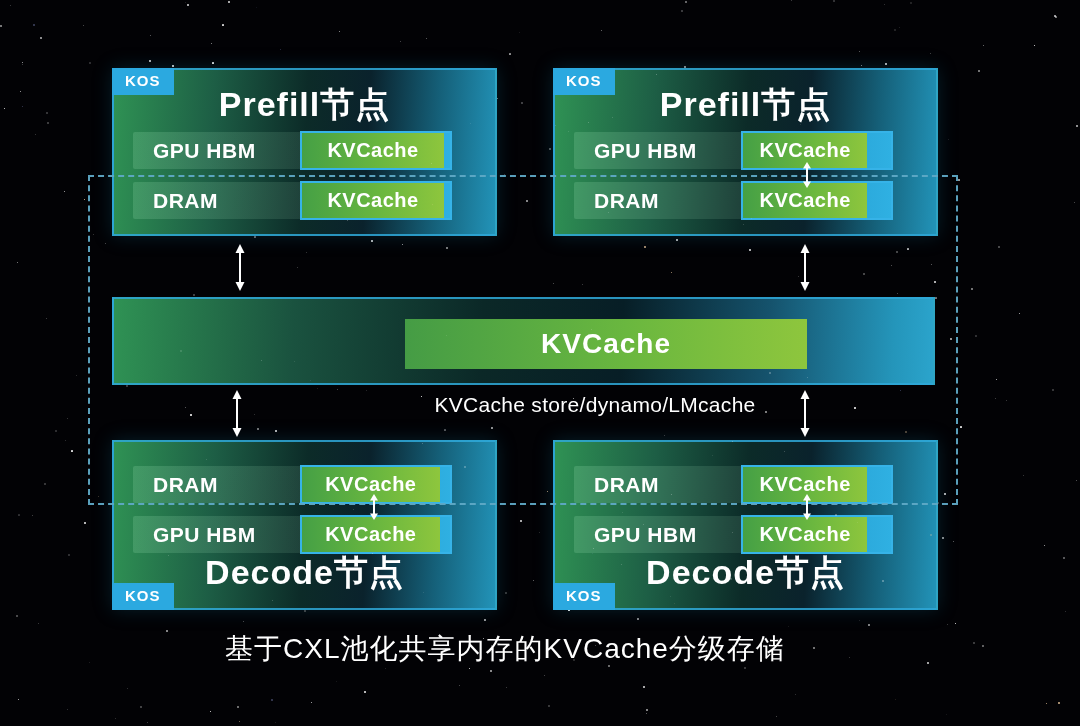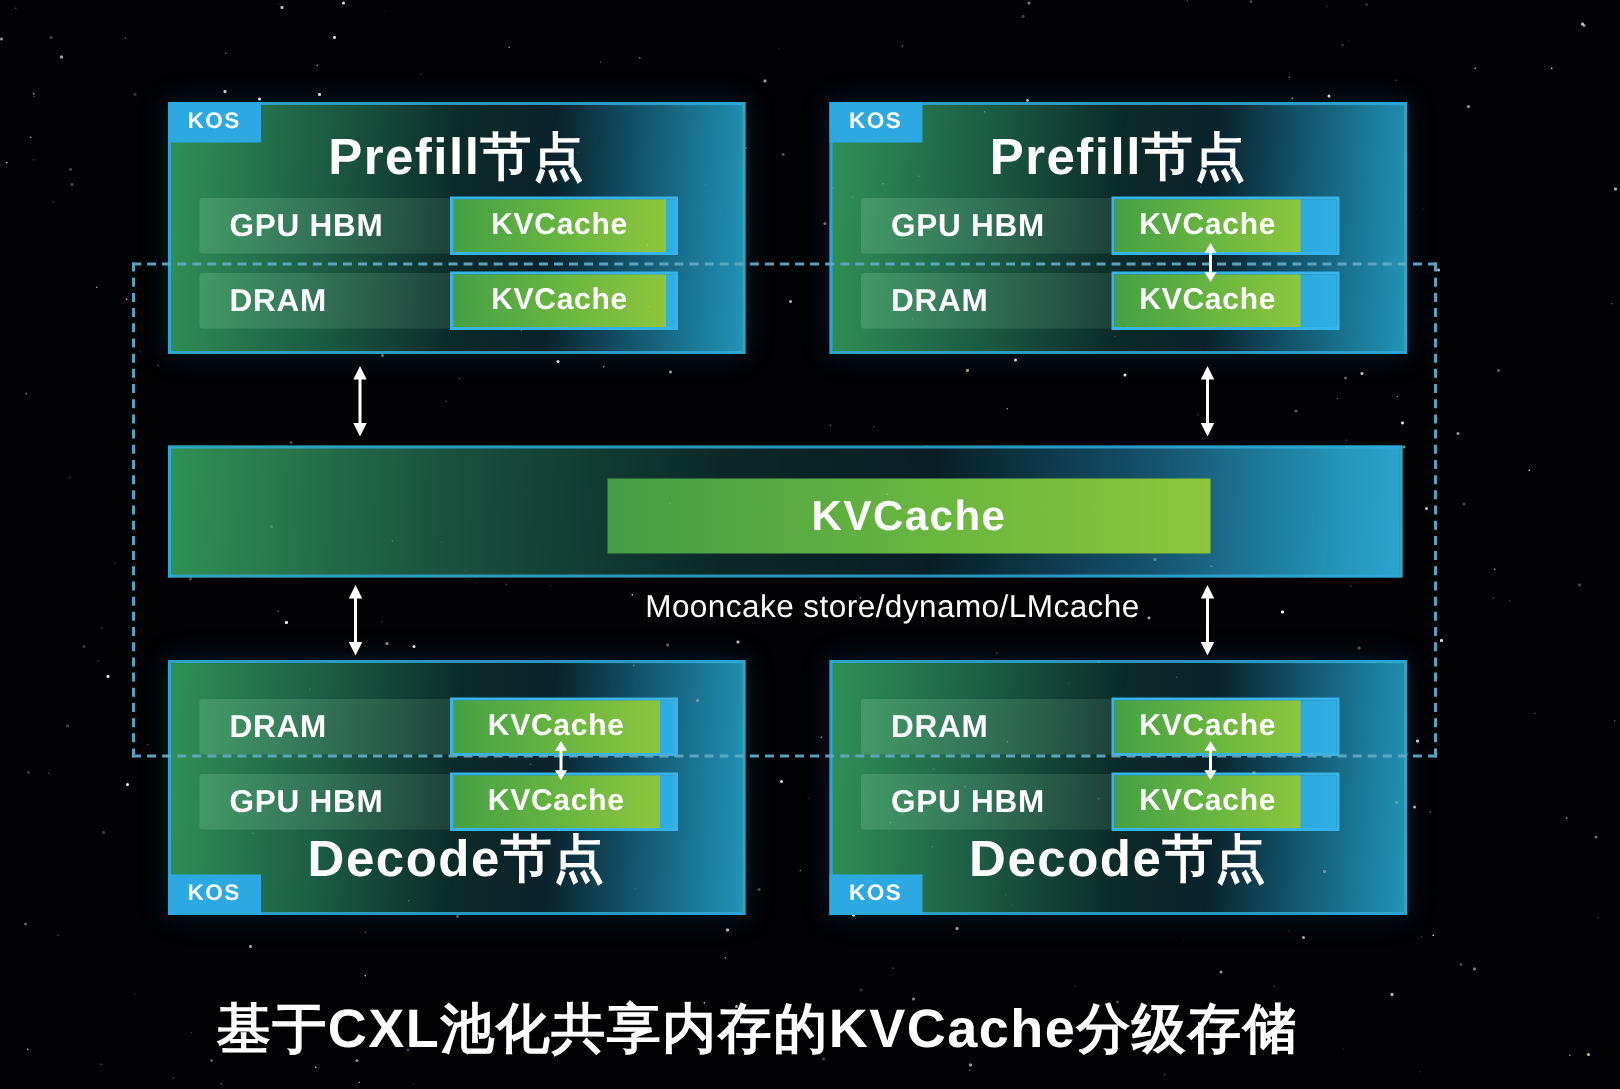--- a/index.html
+++ b/index.html
@@ -74,22 +74,22 @@
     display:flex;align-items:center;justify-content:center;
     font-size:28px;font-weight:bold;letter-spacing:1px;
   }
 
   
   #middleware{
     position:absolute;left:300px;top:393px;width:590px;text-align:center;z-index:15;
     font-size:21px;letter-spacing:.3px;white-space:nowrap;
   }
   #caption{
-    position:absolute;left:0;top:662px;width:1010px;text-align:center;z-index:15;
-    font-size:36px;font-weight:bold;letter-spacing:1px;
+    position:absolute;left:0;top:630px;width:1010px;text-align:center;z-index:15;
+    font-size:28px;font-weight:normal;letter-spacing:1px;
   }
 
   
   #pool-domain{
     position:absolute;left:88px;top:175px;width:870px;height:330px;z-index:20;
     border:2px dashed rgba(95,169,198,.95);pointer-events:none;box-sizing:border-box;
   }
 
   .varrow{position:absolute;z-index:30;}
 </style>
@@ -381,21 +381,21 @@
           <span>KVCache</span>
         </div>
       </div>
     </div>
   </div>
 
   <div id="pool">
     <div id="pool-kvcache">KVCache</div>
   </div>
 
-  <div id="middleware">Mooncake store/dynamo/LMcache</div>
+  <div id="middleware">KVCache store/dynamo/LMcache</div>
 
   <div class="node bottom-node" style="left:112px">
     <div class="kos kos-bottom">KOS</div>
     <div class="node-title">Decode节点</div>
     <div class="row row1">
       <span class="row-label">DRAM</span>
       <div class="pill">
         <div class="pill-fill" style="width: 93%;">
           <span>KVCache</span>
         </div>

